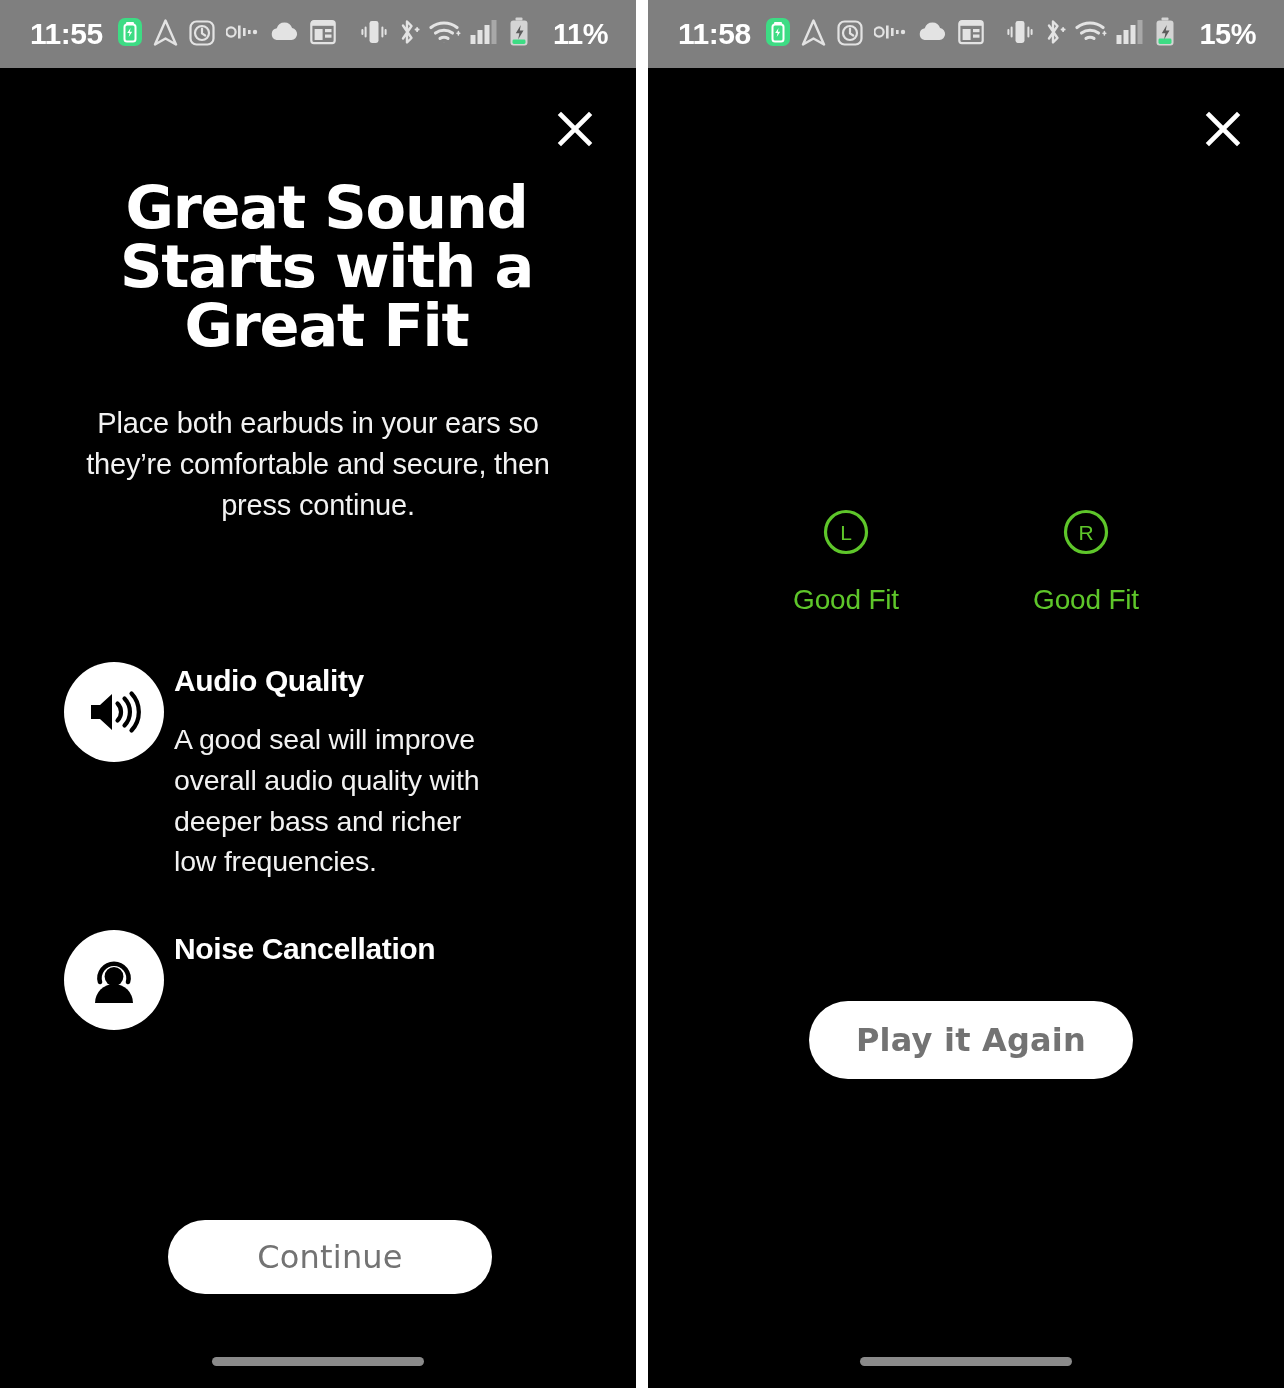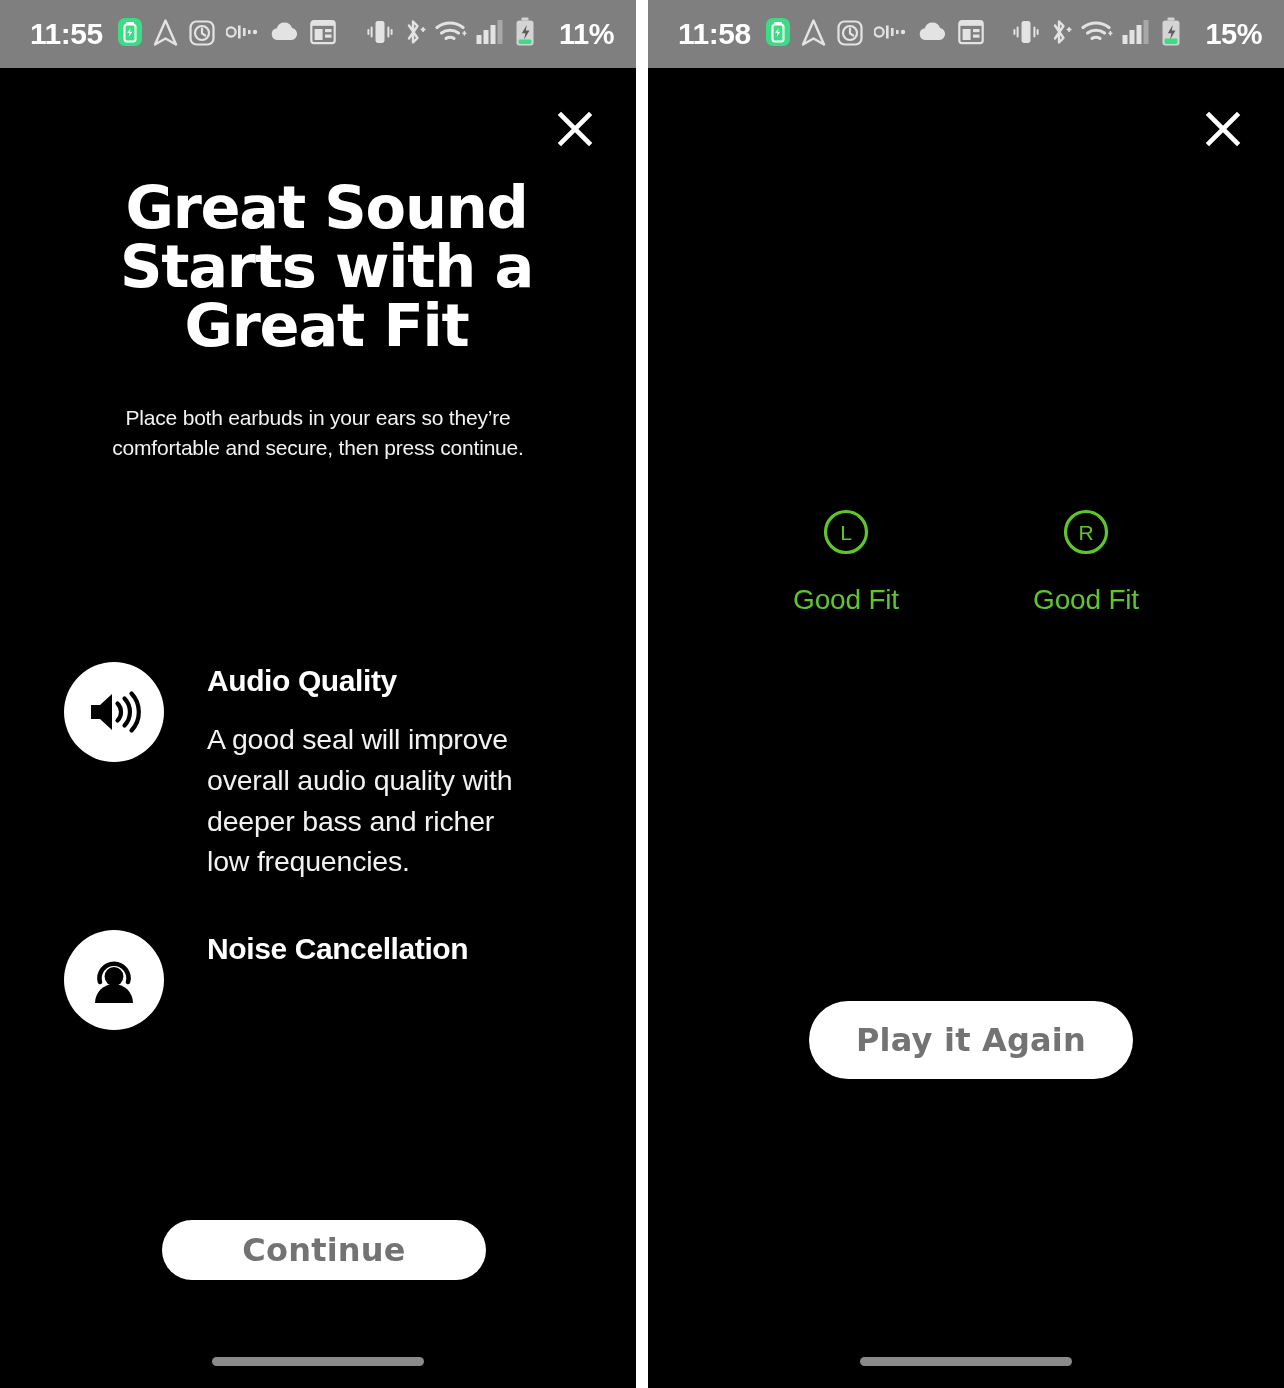--- a/index.html
+++ b/index.html
@@ -29,21 +29,21 @@
 
   
   .statusbar {
     position: absolute;
     top: 0; left: 0; right: 0;
     height: 68px;
     background: #7f7f7f;
     display: flex;
     align-items: center;
     justify-content: space-between;
-    padding: 0 22px 0 30px;
+    padding: 0 28px 0 30px;
   }
   .sb-left, .sb-right { display: flex; align-items: center; }
   .sb-left { gap: 11px; }
   .sb-right { gap: 9px; }
   .sb-clock {
     color: #ffffff;
     font-size: 30px;
     font-weight: 700;
     letter-spacing: -0.5px;
     line-height: 1;
@@ -91,33 +91,33 @@
     line-height: 1.0;
     letter-spacing: -1.2px;
   }
   .hero-sub {
     position: absolute;
     top: 335px;
     left: 78px;
     right: 78px;
     text-align: center;
     color: #f2f2f2;
-    font-size: 21px;
+    font-size: 29px;
     font-weight: 400;
     line-height: 1.42;
     letter-spacing: -0.2px;
   }
 
   .feature {
     position: absolute;
     left: 64px;
     right: 40px;
     display: flex;
     align-items: flex-start;
-    gap: 43px;
+    gap: 10px;
   }
   .feature-1 { top: 592px; }
   .feature-2 { top: 860px; }
   .feat-icon {
     flex: 0 0 auto;
     width: 100px;
     height: 100px;
     border-radius: 50%;
     background: #ffffff;
     display: flex;
@@ -149,26 +149,26 @@
     color: #737373;
     border-radius: 999px;
     display: flex;
     align-items: center;
     justify-content: center;
     cursor: pointer;
     font-family: "DejaVu Sans", sans-serif;
     border: none;
   }
   .btn-continue {
-    left: 162px;
+    left: 168px;
     top: 1152px;
     width: 324px;
-    height: 60px;
+    height: 74px;
     font-size: 32px;
-    font-weight: 700;
+    font-weight: 400;
     letter-spacing: 0.2px;
   }
 
   .nav-pill {
     position: absolute;
     bottom: 22px;
     left: 50%;
     transform: translateX(-50%);
     width: 212px;
     height: 9px;

